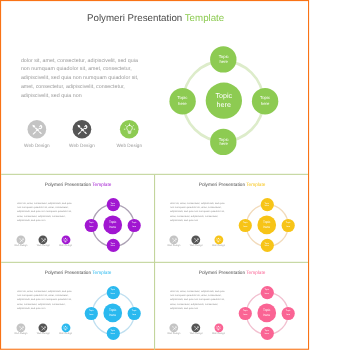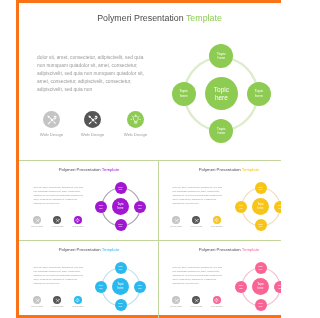--- a/index.html
+++ b/index.html
@@ -1,17 +1,17 @@
 <!DOCTYPE html>
 <html><head>
 <meta charset="utf-8">
 <style>
 html,body{margin:0;padding:0;}
 body{width:281px;height:318px;background:#fff;font-family:"Liberation Sans",sans-serif;overflow:hidden;}
-#page{position:relative;width:281px;height:318px;box-sizing:border-box;border:3px solid #f97316;background:#fff;margin-left:16px;}
+#page{position:relative;width:281px;height:318px;box-sizing:border-box;border:1px solid #f97316;background:#fff;}
 .hdiv{position:absolute;left:0;right:0;height:1px;background:#c3d59c;}
 .vdiv{position:absolute;width:1px;background:#c3d59c;}
 .slide{position:absolute;overflow:hidden;}
 .title{position:absolute;left:0;right:0;text-align:center;color:#4a4a4a;white-space:nowrap;}
 .body-text{position:absolute;color:#9a9a9a;white-space:nowrap;}
 .icon-circle{border-radius:50%;position:relative;display:flex;align-items:center;justify-content:center;}
 .icon-label{color:#9a9a9a;white-space:nowrap;text-align:center;}
 .diagram{position:absolute;}
 .node{position:absolute;border-radius:50%;display:flex;flex-direction:column;align-items:center;justify-content:center;color:#fff;text-align:center;}
 .node span{display:block;}

